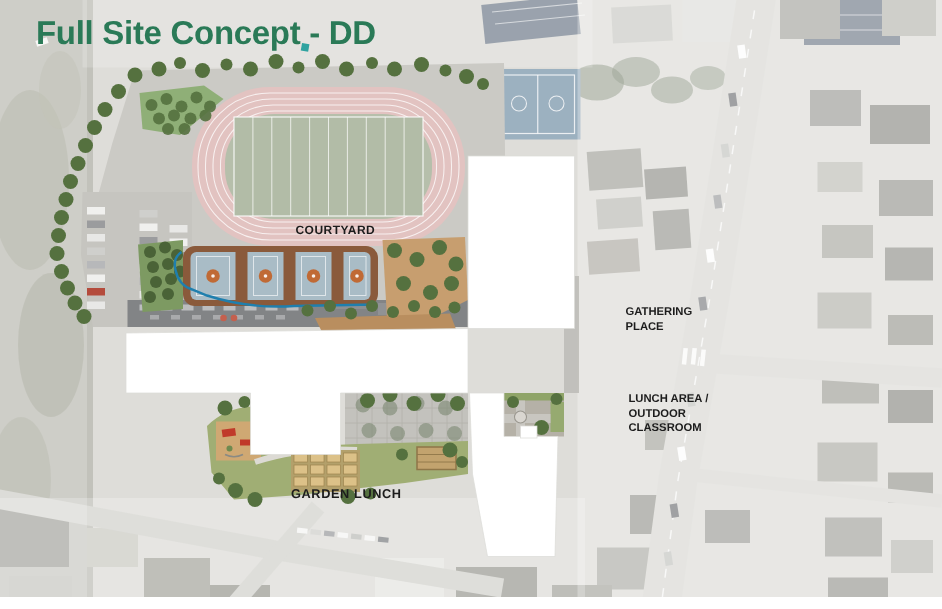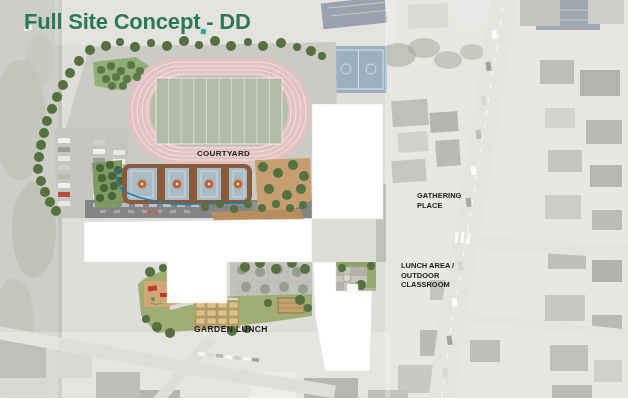--- a/index.html
+++ b/index.html
@@ -4,22 +4,22 @@
 <style>
   html,body{margin:0;padding:0;background:#ffffff;}
   .stage{position:relative;width:628px;height:398px;overflow:hidden;
          font-family:Liberation Sans, sans-serif;background:#fdba74;}
   .stage svg{position:absolute;left:0;top:0;}
   .title{position:absolute;left:24px;top:9px;font-size:22px;font-weight:bold;
          color:var(--title_green);letter-spacing:-0.2px;}
   .lbl{position:absolute;font-weight:bold;color:var(--label_black);
        white-space:pre-line;line-height:9.5px;margin-left:21px;}
   .lbl-courtyard{left:176px;top:149px;font-size:8px;letter-spacing:.3px;}
-  .lbl-gathering{left:396px;top:191px;font-size:7.5px;}
-  .lbl-lunch{left:380px;top:261px;font-size:7.5px;}
+  .lbl-gathering{left:396px;top:203px;font-size:7.5px;}
+  .lbl-lunch{left:398px;top:261px;font-size:7.5px;}
   .lbl-garden{left:173px;top:325px;font-size:8.5px;letter-spacing:.4px;}
   
   .f-track{fill:var(--track_pink);}  .f-field{fill:var(--field_green);}
   .f-court{fill:var(--court_blue);}  .f-frame{fill:var(--court_frame_brown);}
   .f-orange{fill:var(--court_accent_orange);} .f-white{fill:var(--massing_white);}
   .f-lawn{fill:var(--lawn_green);}   .f-tan{fill:var(--plaza_tan);}
   .f-tree{fill:var(--tree_green);}   .f-pave{fill:var(--paving_gray);}
   .s-water{stroke:var(--water_feature_blue);}
 </style>
 </head>

